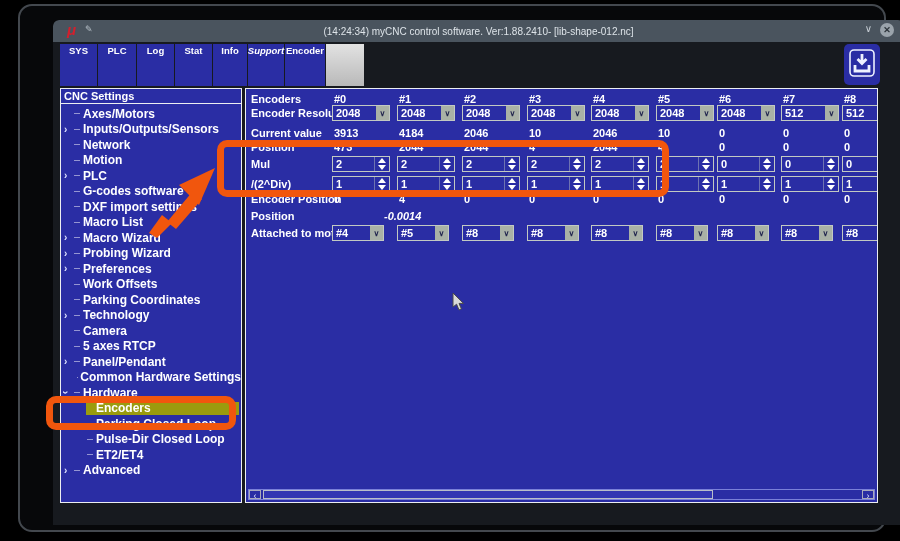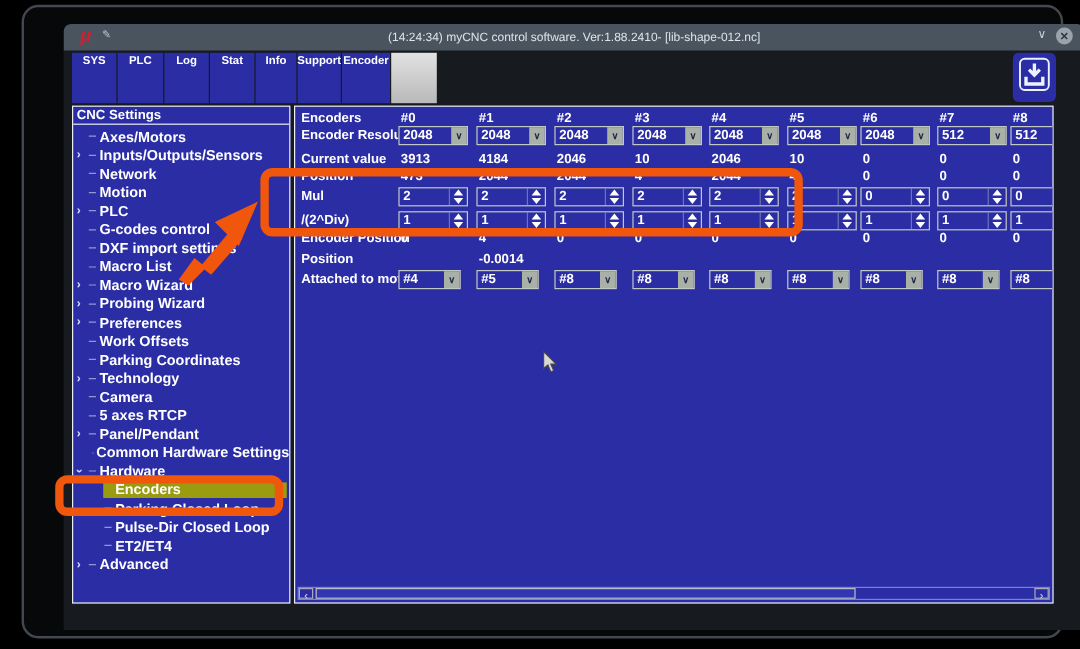--- a/index.html
+++ b/index.html
@@ -145,21 +145,21 @@
             <div class="ticon">
               <svg width="22" height="24" viewBox="0 0 24 24">
                 <g transform="rotate(-8 12 13)" fill="none" stroke="#dfe3ff" stroke-width="1.3">
                   <rect x="6" y="5" width="12" height="16" rx="2"></rect>
                   <path d="M8.5 5 v-2.5 M12 5 v-2.5 M15.5 5 v-2.5"></path>
                   <path d="M8.5 9.5 h7 M8.5 12.5 h7 M8.5 15.5 h7" stroke-width="1"></path>
                 </g>
               </svg>
             </div>
           </div>
-          <div class="tab" style="width: 36px;">
+          <div class="tab" style="width: 36px; font-style: italic;">
             <div class="tlabel">Support</div>
             <div class="ticon">
               <svg width="22" height="22" viewBox="0 0 24 24">
                 <circle cx="12" cy="12" r="8.5" fill="none" stroke="#dfe3ff" stroke-width="1.6"></circle>
                 <path d="M12 12 L17 6.5" stroke="#dfe3ff" stroke-width="1.6"></path>
                 <circle cx="12" cy="12" r="1.4" fill="#dfe3ff"></circle>
               </svg>
             </div>
           </div>
           <div class="tab" style="width: 40px;">
@@ -220,21 +220,21 @@
               <span class="lab">Motion</span>
             </div>
             <div class="titem lvl1">
               <span class="marker collapsed"></span>
               <span class="dash"></span>
               <span class="lab">PLC</span>
             </div>
             <div class="titem lvl1">
               <span class="marker none"></span>
               <span class="dash"></span>
-              <span class="lab">G-codes control</span>
+              <span class="lab">G-codes software</span>
             </div>
             <div class="titem lvl1">
               <span class="marker none"></span>
               <span class="dash"></span>
               <span class="lab">DXF import settings</span>
             </div>
             <div class="titem lvl1">
               <span class="marker none"></span>
               <span class="dash"></span>
               <span class="lab">Macro List</span>
@@ -515,21 +515,21 @@
             <span class="cell" style="left: 88px; top: 104px;">0</span>
             <span class="cell" style="left: 153px; top: 104px;">4</span>
             <span class="cell" style="left: 218px; top: 104px;">0</span>
             <span class="cell" style="left: 283px; top: 104px;">0</span>
             <span class="cell" style="left: 347px; top: 104px;">0</span>
             <span class="cell" style="left: 412px; top: 104px;">0</span>
             <span class="cell" style="left: 473px; top: 104px;">0</span>
             <span class="cell" style="left: 537px; top: 104px;">0</span>
             <span class="cell" style="left: 598px; top: 104px;">0</span>
             <span class="rowlabel" style="left: 5px; top: 121px;">Position</span>
-            <span class="cell" style="left: 153px; top: 121px;">-0.0014</span>
+            <span class="cell" style="left: 138px; top: 121px; font-style: italic;">-0.0014</span>
             <span class="rowlabel" style="left: 5px; top: 138px;">Attached to motor</span>
             <div class="box combo" style="left: 86px; top: 136px; width: 52px;">
               <span class="v">#4</span>
               <span class="cbtn">∨</span>
             </div>
             <div class="box combo" style="left: 151px; top: 136px; width: 52px;">
               <span class="v">#5</span>
               <span class="cbtn">∨</span>
             </div>
             <div class="box combo" style="left: 216px; top: 136px; width: 52px;">

